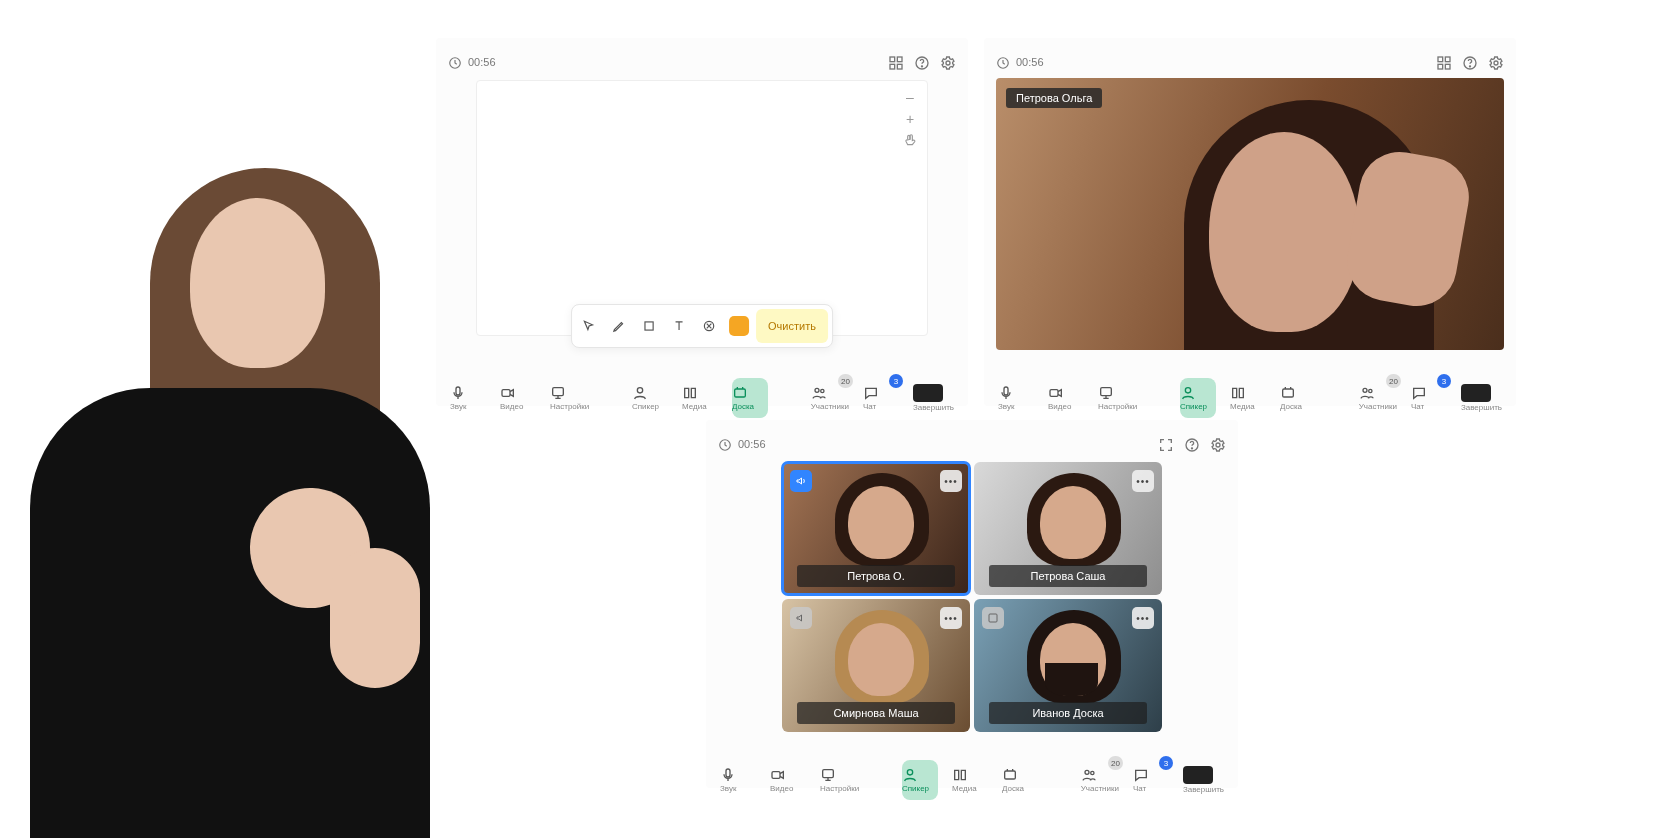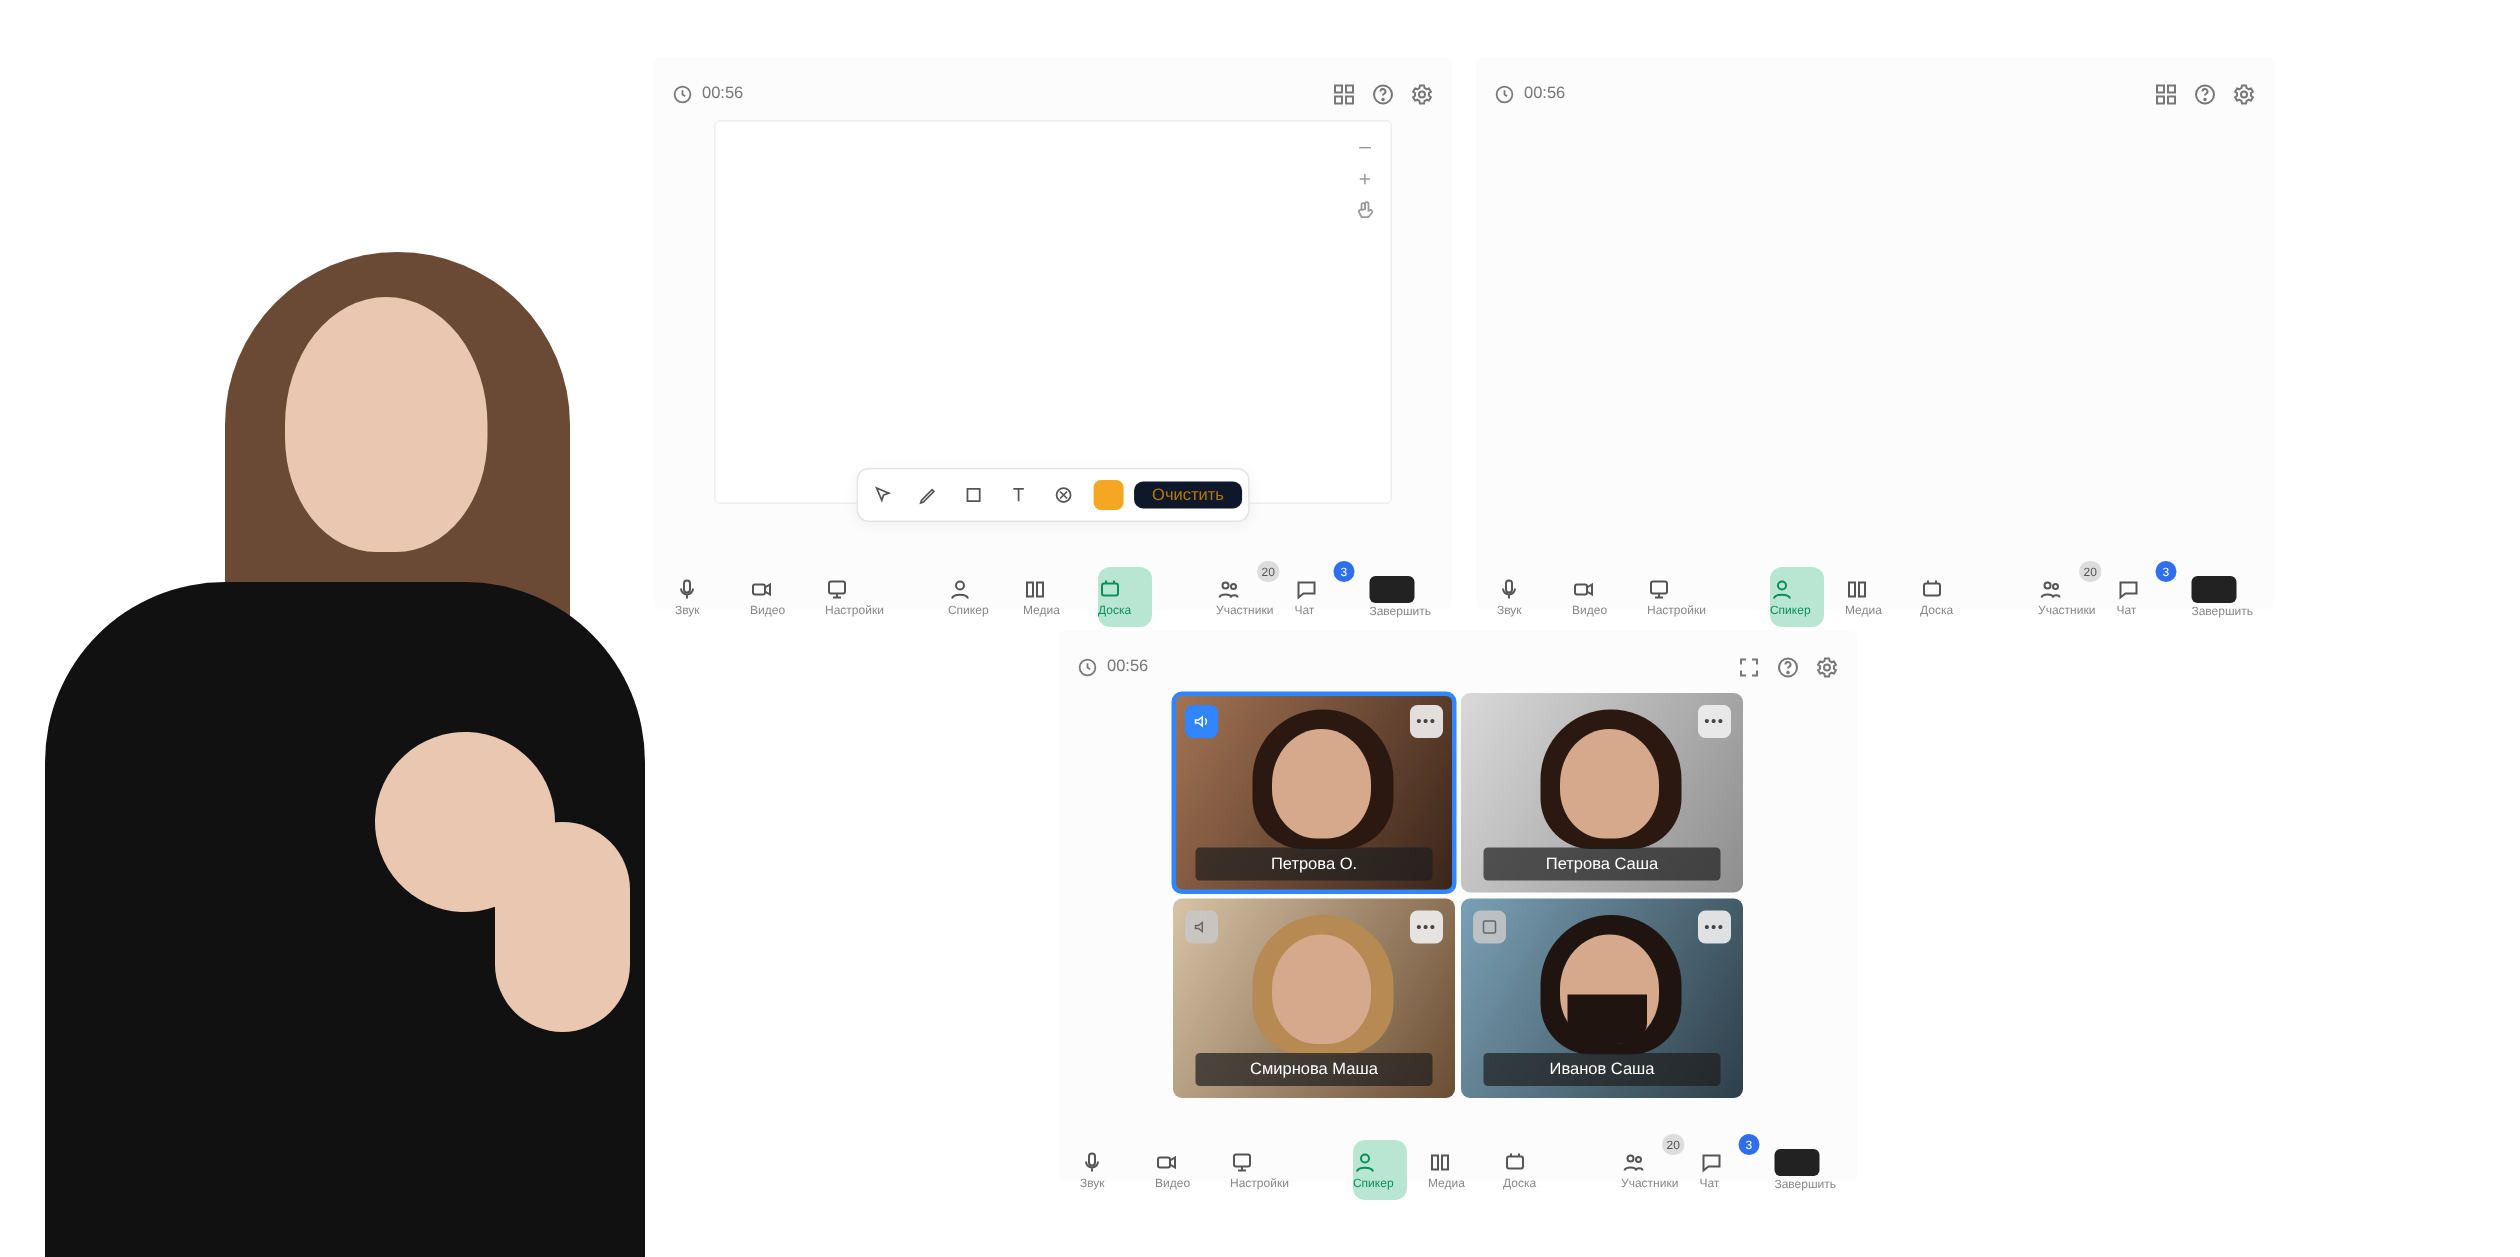--- a/index.html
+++ b/index.html
@@ -22,21 +22,21 @@
   .hdr .left { display:flex; align-items:flex-start; gap:6px; }
   .hdr .right { display:flex; align-items:center; gap:10px; }
   .icon { display:inline-flex; align-items:center; justify-content:center; }
 
   
   .board-area { position:absolute; top:42px; left:40px; right:40px; bottom:70px; background:#fff; border:1px solid #eee; border-radius:4px; }
   .board-area .side-tools { position:absolute; right:10px; top:8px; display:flex; flex-direction:column; gap:6px; color:#999; font-size:14px; align-items:center; }
   .wb-toolbar { position:absolute; left:50%; transform:translateX(-50%); bottom:58px; background:#fff; border:1px solid #e5e5e5; border-radius:8px; box-shadow:0 2px 10px rgba(0,0,0,.06); display:flex; align-items:center; gap:4px; padding:4px; }
   .wb-btn { width:26px; height:26px; display:inline-flex; align-items:center; justify-content:center; border-radius:4px; color:#555; }
   .wb-color { width:20px; height:20px; border-radius:5px; background:#f5a623; }
-  .wb-clear { padding:0 12px; height:18px; display:inline-flex; align-items:center; border-radius:6px; background:#0f172a; color:#b57900; font-size:11px; }
+  .wb-clear { padding:0 12px; height:34px; display:inline-flex; align-items:center; border-radius:6px; background:#fef9c3; color:#b57900; font-size:11px; }
 
   
   .controls { position:absolute; left:0; right:0; bottom:8px; height:44px; display:flex; align-items:center; justify-content:space-between; padding:0 14px; }
   .cg { display:flex; align-items:flex-end; gap:14px; }
   .cbtn { display:flex; flex-direction:column; align-items:flex-start; justify-content:center; gap:2px; min-width:36px; height:40px; border-radius:8px; position:relative; color:#555;margin-top:44px; }
   .cbtn.active { background:#b9e6d2; color:#0a8f5b; }
   .cbtn .lbl { font-size:8px; color:#888; line-height:1; }
   .cbtn.active .lbl { color:#0a8f5b; }
   .badge { position:absolute; top:-4px; right:-4px; min-width:14px; height:14px; border-radius:7px; background:#2f6fed; color:#fff; font-size:8px; display:flex; align-items:center; justify-content:center; padding:0 3px; }
   .badge.gray { background:#ddd; color:#555; }
@@ -265,20 +265,26 @@
           </span>
         <span class="icon">
             <svg width="16" height="16" viewBox="0 0 24 24" fill="none" stroke="#777" stroke-width="2">
               <circle cx="12" cy="12" r="3"></circle>
               <path d="M19 12a7 7 0 0 0-.1-1.2l2-1.5-2-3.4-2.3.9a7 7 0 0 0-2-1.2L14 3h-4l-.6 2.6a7 7 0 0 0-2 1.2l-2.3-.9-2 3.4 2 1.5A7 7 0 0 0 5 12c0 .4 0 .8.1 1.2l-2 1.5 2 3.4 2.3-.9a7 7 0 0 0 2 1.2L10 21h4l.6-2.6a7 7 0 0 0 2-1.2l2.3.9 2-3.4-2-1.5c.1-.4.1-.8.1-1.2Z"></path>
             </svg>
           </span>
       </div>
     </div>
 
+    <div class="speaker-video">
+      <div class="hairS"></div>
+        <div class="face"></div>
+        <div class="hand"></div>
+      <div class="name-tag">Петрова Ольга</div>
+    </div>
 
     <div class="controls">
       <div class="cg">
         <div class="cbtn">
             <svg width="16" height="16" viewBox="0 0 24 24" fill="none" stroke="#555" stroke-width="2">
               <rect x="9" y="3" width="6" height="12" rx="3"></rect>
               <path d="M6 11a6 6 0 0 0 12 0M12 17v4"></path>
             </svg>
             <span class="lbl">Звук</span>
           </div>
@@ -410,21 +416,21 @@
       <div class="tile bg4">
         <div class="hairp"></div>
           <div class="facep"></div>
           <div class="beard"></div>
         <div class="status gray">
             <svg width="12" height="12" viewBox="0 0 24 24" fill="none" stroke="#666" stroke-width="2">
               <rect x="4" y="4" width="16" height="16" rx="2"></rect>
             </svg>
           </div>
         <div class="more">•••</div>
-        <div class="caption">Иванов Саша</div>
+        <div class="caption">Иванов Доска</div>
       </div>
     </div>
 
     <div class="controls">
       <div class="cg">
         <div class="cbtn">
             <svg width="16" height="16" viewBox="0 0 24 24" fill="none" stroke="#555" stroke-width="2">
               <rect x="9" y="3" width="6" height="12" rx="3"></rect>
               <path d="M6 11a6 6 0 0 0 12 0M12 17v4"></path>
             </svg>

